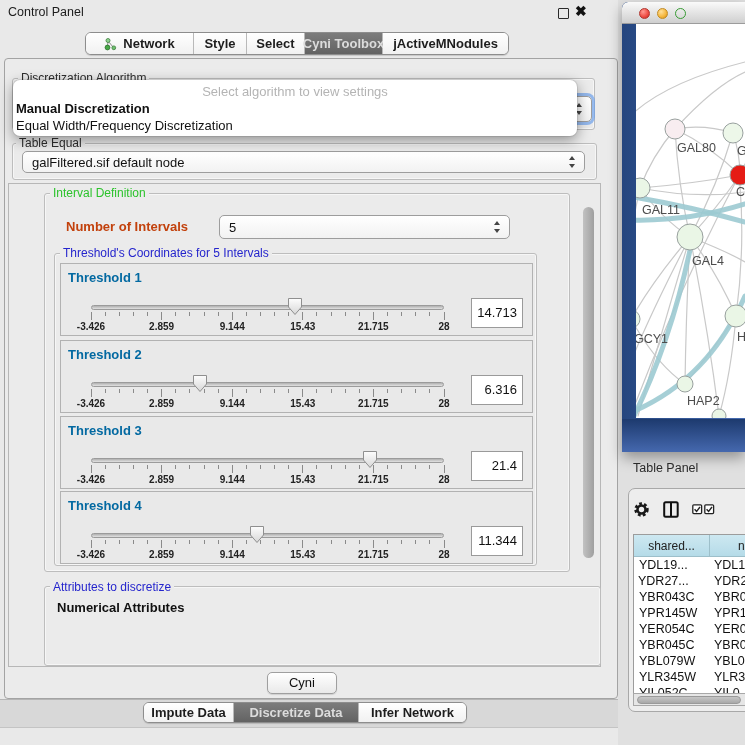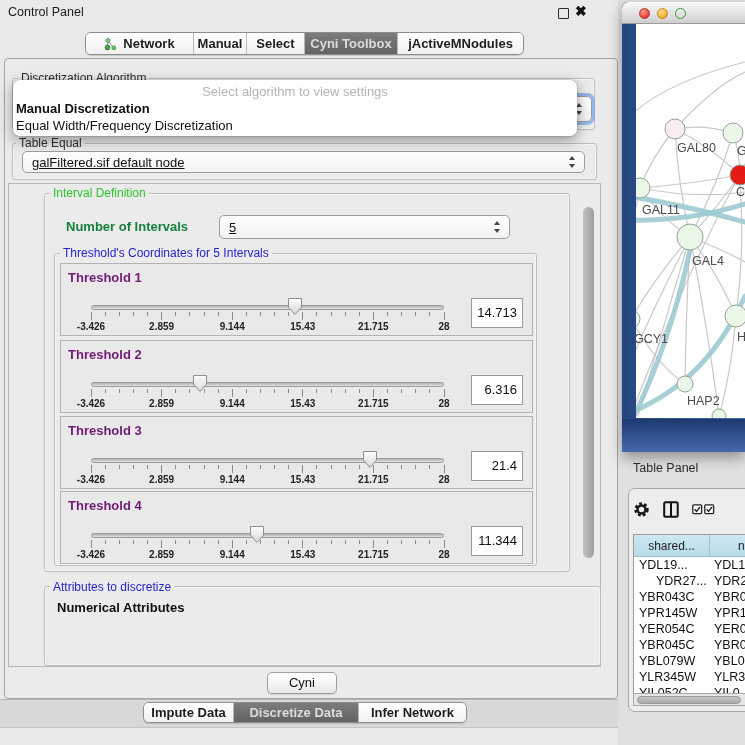--- a/index.html
+++ b/index.html
@@ -27,40 +27,40 @@
   .bottom-strip{left:0;top:699px;width:622px;height:29px;background:#d8d8d8;border-top:1px solid #b5b5b5;border-bottom:1px solid #c4c4c4;}
 
   
   .fieldset{border:1px solid #bdbdbd;border-radius:3px;box-shadow:inset 0 0 0 1px #f6f6f6;}
   .fieldset-title{font-size:12px;background:#ebebeb;padding:0 3px;white-space:nowrap;z-index:3;}
   .t-dark{color:#2d2d2d;}
   .t-green{color:#2cc32c;}
   .t-blue{color:#2525cd;}
 
   
-  .combo{background:linear-gradient(#ffffff,#f2f2f2);border:1px solid #9d9d9d;border-radius:5px;font-size:13px;color:#111;display:flex;align-items:center;padding:0 22px 0 9px;position:absolute;text-decoration:underline;}
+  .combo{background:linear-gradient(#ffffff,#f2f2f2);border:1px solid #9d9d9d;border-radius:5px;font-size:13px;color:#111;display:flex;align-items:center;padding:0 22px 0 9px;position:absolute;}
   .stepper{position:absolute;right:8px;top:50%;transform:translateY(-50%);width:7px;height:12px;}
   .stepper:before,.stepper:after{content:"";position:absolute;left:0;border-left:3.5px solid transparent;border-right:3.5px solid transparent;}
   .stepper:before{top:0;border-bottom:4.5px solid #444;}
   .stepper:after{bottom:0;border-top:4.5px solid #444;}
   .focus-ring{box-shadow:0 0 0 3px rgba(100,155,235,.65);}
 
   
   .overlay{left:13px;top:80px;width:564px;height:56px;background:#fff;border-radius:7px;box-shadow:0 4px 14px rgba(0,0,0,.4),0 0 0 1px rgba(0,0,0,.08);z-index:50;padding-top:3px;}
   .overlay .ph{font-size:13px;color:#b4b4b4;text-align:center;height:17px;line-height:17px;}
   .overlay .opt{font-size:13px;color:#111;height:17px;line-height:17px;padding-left:3px;white-space:nowrap;}
   .overlay .opt.b{font-weight:bold;}
 
   
   .scrollpane{left:8px;top:183px;width:593px;height:484px;border:1px solid #b7b7b7;background:#ebebeb;}
   .vthumb{background:linear-gradient(90deg,#c2c2c2,#9f9f9f);border-radius:6px;}
 
   
   .th-row{position:absolute;left:60px;width:473px;height:73px;background:#e9e9e9;border:1px solid #b2b2b2;}
-  .th-title{position:absolute;left:7px;top:6px;font-size:13px;font-weight:bold;color:#701a75;}
+  .th-title{position:absolute;left:7px;top:6px;font-size:13px;font-weight:bold;color:#0369a1;}
   .track{position:absolute;left:30px;top:41px;width:353px;height:5px;border-radius:3px;background:linear-gradient(#b0b0b0,#e2e2e2);border:1px solid #9b9b9b;}
   .tick{position:absolute;width:1px;background:#8a8a8a;}
   .tlabel{position:absolute;top:57px;width:50px;text-align:center;font-size:10px;font-weight:bold;color:#222;}
   .thumb{position:absolute;top:33px;width:16px;height:19px;}
   .valbox{position:absolute;left:410px;top:34px;width:52px;height:30px;background:#fff;border:1px solid #9a9a9a;font-size:13px;color:#111;text-align:right;line-height:28px;padding-right:5px;}
 
   
   .attr-list{background:#fff;border:1px solid #c9c9c9;overflow:hidden;}
   .attr-item{font-size:12.5px;color:#1a1a1a;padding-left:6px;height:14.5px;line-height:14.5px;white-space:nowrap;}
 
@@ -102,26 +102,26 @@
             <line x1="4" y1="4" x2="3.5" y2="10" stroke="#888" stroke-width="1"></line>
             <line x1="4" y1="4" x2="9.5" y2="10.5" stroke="#888" stroke-width="1"></line>
             <circle cx="4" cy="3.5" r="2" fill="#8fd48f" stroke="#3f7f3f" stroke-width="0.8"></circle>
             <circle cx="3.5" cy="10.5" r="2.4" fill="#46a846" stroke="#2c6e2c" stroke-width="0.8"></circle>
             <circle cx="9.8" cy="10.8" r="1.9" fill="#6dc06d" stroke="#3f7f3f" stroke-width="0.8"></circle>
           </svg>
         </span>
         <span>Network</span>
       </div>
       <div class="seg" style="width: 53px;">
-        <span>Manual</span>
+        <span>Style</span>
       </div>
       <div class="seg" style="width: 58px;">
         <span>Select</span>
       </div>
-      <div class="seg active" style="width: 93px;">
+      <div class="seg active" style="width: 78px;">
         <span>Cyni Toolbox</span>
       </div>
       <div class="seg" style="width: 125px;">
         <span>jActiveMNodules</span>
       </div>
     </div>
 
   <div class="abs outer-panel"></div>
 
   <div class="abs fieldset" style="left:12px;top:78px;width:583px;height:52px;"></div>
@@ -143,21 +143,21 @@
   <div class="abs combo" style="left:22px;top:151px;width:563px;height:22px;">
     <span>galFiltered.sif default node</span>
     <span class="stepper"></span>
   </div>
 
   <div class="abs scrollpane"></div>
 
   <div class="abs fieldset" style="left:44px;top:193px;width:526px;height:379px;background:#ebebeb;"></div>
   <div class="abs fieldset-title t-green" style="left:50px;top:186px;">Interval Definition</div>
 
-  <div class="abs" style="left:66px;top:219px;font-size:13px;font-weight:bold;color:#15803d;">Number of Intervals</div>
+  <div class="abs" style="left:66px;top:219px;font-size:13px;font-weight:bold;color:#c2410c;">Number of Intervals</div>
   <div class="abs combo" style="left:219px;top:215px;width:291px;height:24px;">
     <span>5</span>
     <span class="stepper"></span>
   </div>
 
   <div class="abs fieldset" style="left:54px;top:253px;width:483px;height:313px;"></div>
   <div class="abs fieldset-title t-blue" style="left:60px;top:246px;">Threshold's Coordinates for 5 Intervals</div>
   <div id="thresholdRows">
       <div class="th-row" style="top: 263px;">
         <div class="th-title">Threshold 1</div>
@@ -451,21 +451,21 @@
       <div class="tp-header" id="tpHeader">
           <div class="tp-hcell" style="width: 76px; text-align: center;">shared...</div>
           <div class="tp-hcell" style="flex: 1 1 0%; padding-left: 28px;">n</div>
         </div>
       <div id="tpBody">
           <div class="tp-row">
             <div class="tp-cell" style="width: 76px; padding-left: 5px;">YDL19...</div>
             <div class="tp-cell" style="flex: 1 1 0%; padding-left: 4px;">YDL1</div>
           </div>
           <div class="tp-row">
-            <div class="tp-cell" style="width: 76px; padding-left: 22px;">YDR27...</div>
+            <div class="tp-cell" style="width: 76px; padding-left: 4px;">YDR27...</div>
             <div class="tp-cell" style="flex: 1 1 0%; padding-left: 4px;">YDR2</div>
           </div>
           <div class="tp-row">
             <div class="tp-cell" style="width: 76px; padding-left: 5px;">YBR043C</div>
             <div class="tp-cell" style="flex: 1 1 0%; padding-left: 4px;">YBR0</div>
           </div>
           <div class="tp-row">
             <div class="tp-cell" style="width: 76px; padding-left: 5px;">YPR145W</div>
             <div class="tp-cell" style="flex: 1 1 0%; padding-left: 4px;">YPR1</div>
           </div>

